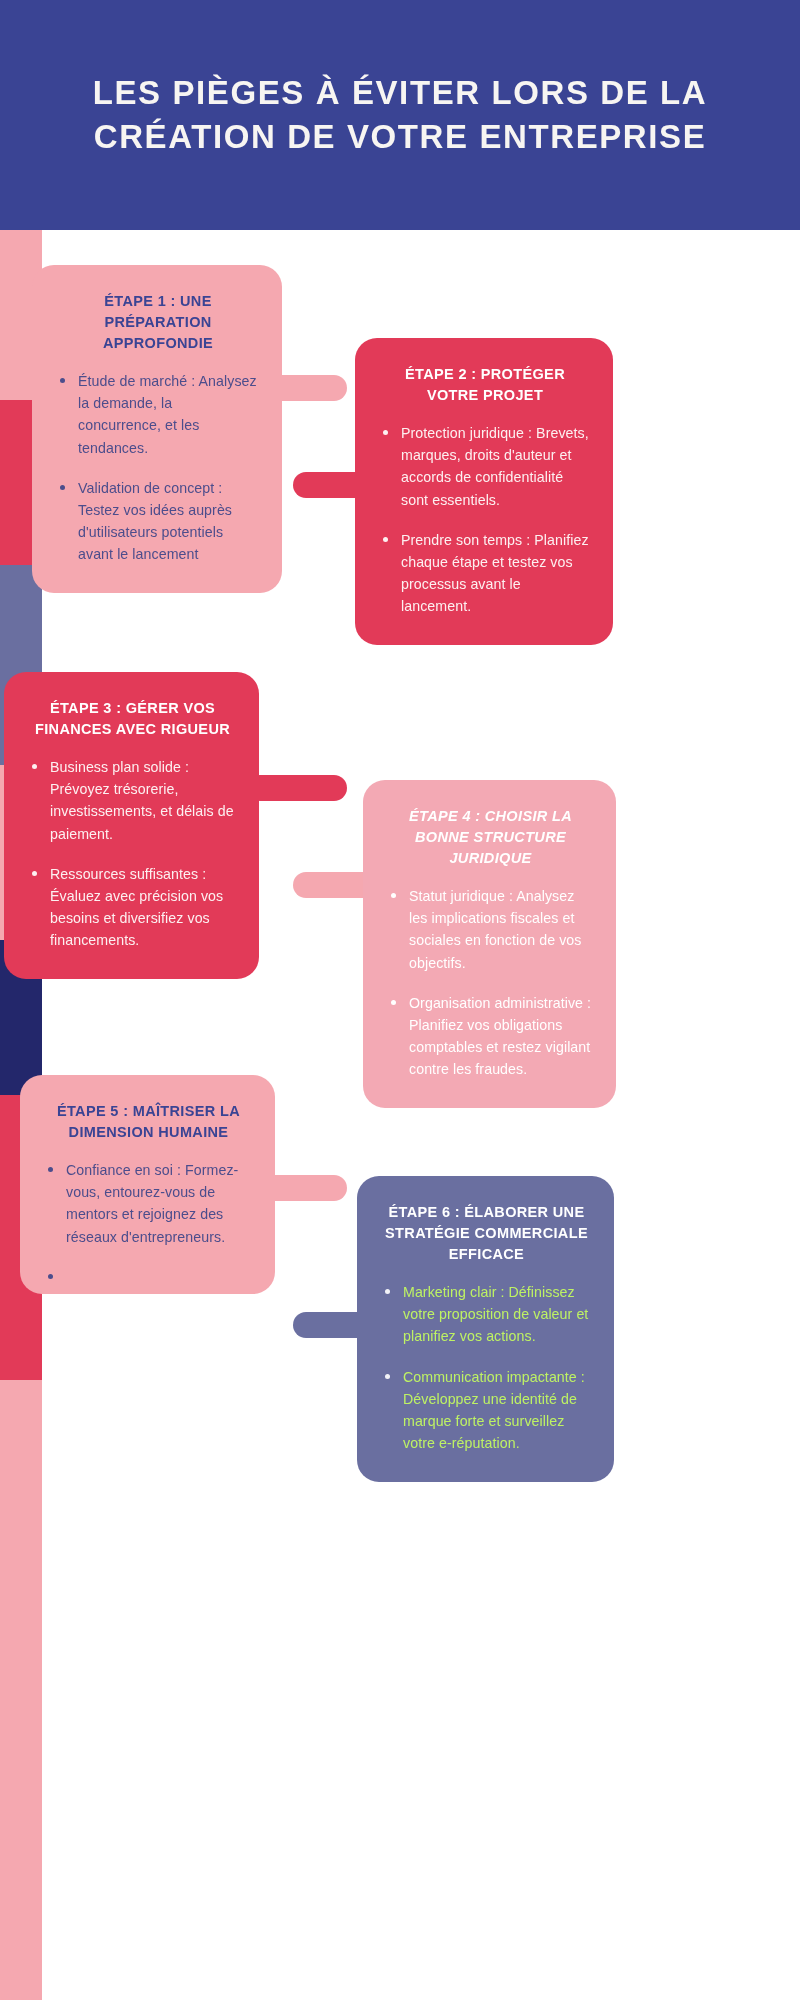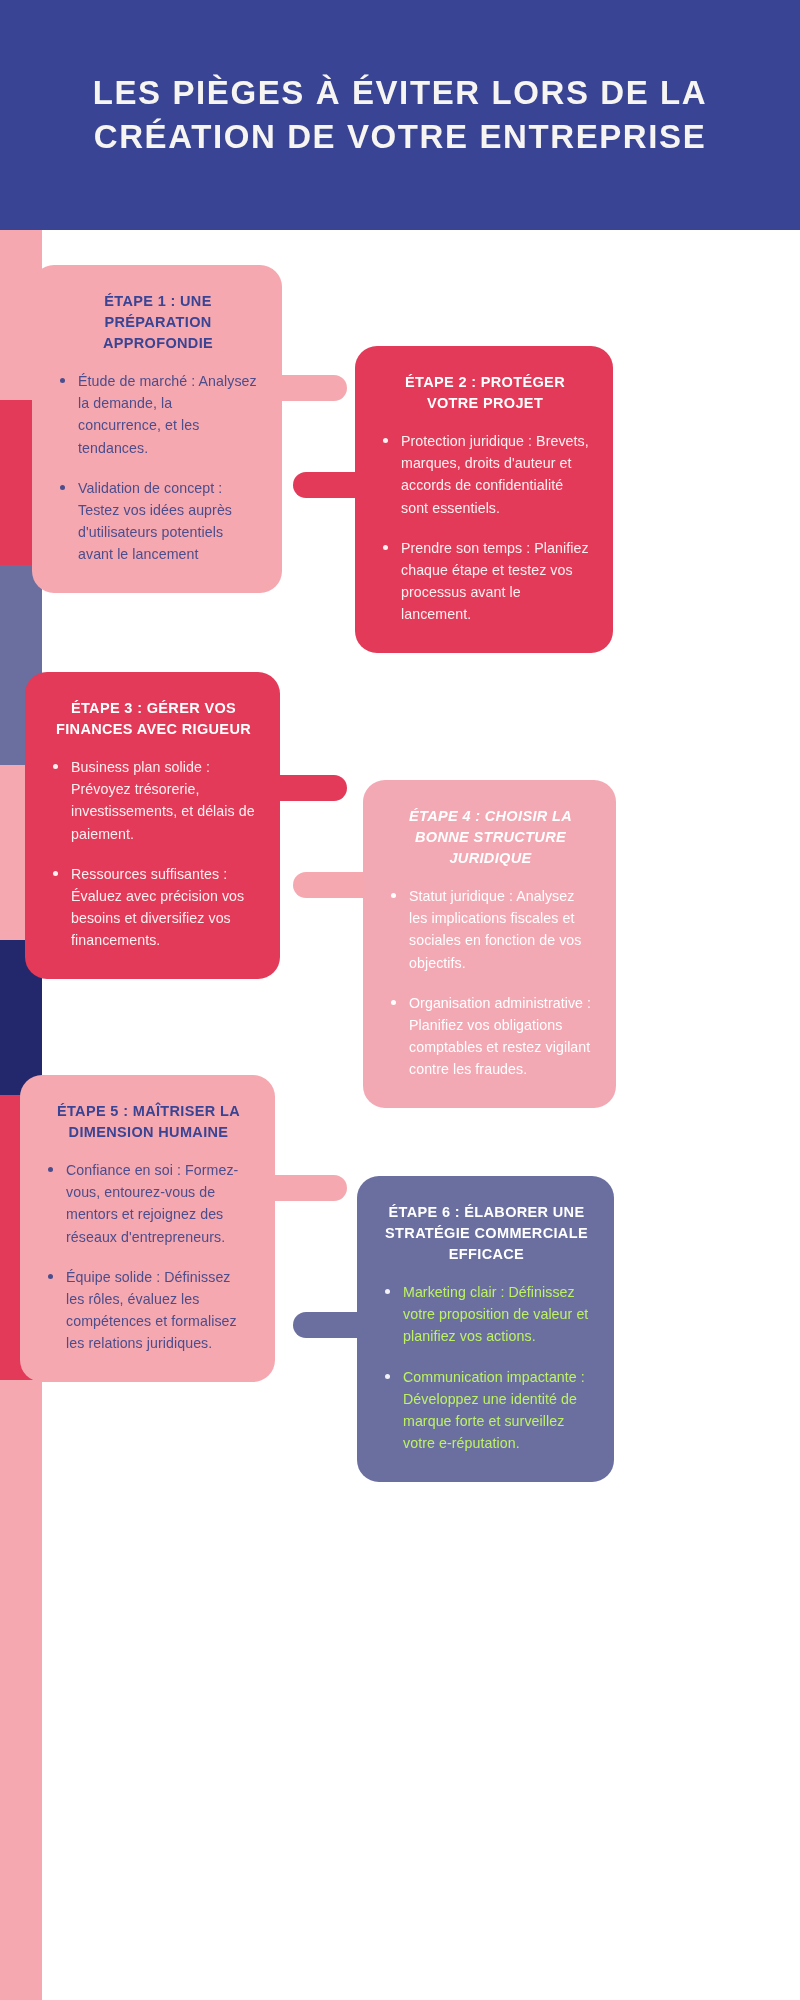--- a/index.html
+++ b/index.html
@@ -108,46 +108,46 @@
     </div>
 
   <div id="cards-root">
       <div class="card c-pink" style="top: 265px; left: 32px; width: 250px;">
         <h3>Étape 1 : Une préparation approfondie</h3>
         <ul>
           <li><span class="dot"></span><span>Étude de marché : Analysez la demande, la concurrence, et les tendances.</span></li>
           <li><span class="dot"></span><span>Validation de concept : Testez vos idées auprès d'utilisateurs potentiels avant le lancement</span></li>
         </ul>
       </div>
-      <div class="card c-crimson" style="top: 338px; left: 355px; width: 258px; margin-top: 8px;">
+      <div class="card c-crimson" style="top: 338px; left: 355px; width: 258px;">
         <h3>Étape 2 : Protéger votre projet</h3>
         <ul>
           <li><span class="dot"></span><span>Protection juridique : Brevets, marques, droits d'auteur et accords de confidentialité sont essentiels.</span></li>
           <li><span class="dot"></span><span>Prendre son temps : Planifiez chaque étape et testez vos processus avant le lancement.</span></li>
         </ul>
       </div>
-      <div class="card c-crimson" style="top: 672px; left: 25px; width: 255px;">
+      <div class="card c-crimson" style="top: 672px; left: 4px; width: 255px;">
         <h3>Étape 3 : Gérer vos finances avec rigueur</h3>
         <ul>
           <li><span class="dot"></span><span>Business plan solide : Prévoyez trésorerie, investissements, et délais de paiement.</span></li>
           <li><span class="dot"></span><span>Ressources suffisantes : Évaluez avec précision vos besoins et diversifiez vos financements.</span></li>
         </ul>
       </div>
       <div class="card c-pinkw" style="top: 780px; left: 363px; width: 253px;">
         <h3>Étape 4 : Choisir la bonne structure juridique</h3>
         <ul>
           <li><span class="dot"></span><span>Statut juridique : Analysez les implications fiscales et sociales en fonction de vos objectifs.</span></li>
           <li><span class="dot"></span><span>Organisation administrative : Planifiez vos obligations comptables et restez vigilant contre les fraudes.</span></li>
         </ul>
       </div>
       <div class="card c-pink" style="top: 1075px; left: 20px; width: 255px;">
         <h3>Étape 5 : Maîtriser la dimension humaine</h3>
         <ul>
           <li><span class="dot"></span><span>Confiance en soi : Formez-vous, entourez-vous de mentors et rejoignez des réseaux d'entrepreneurs.</span></li>
-          <li><span class="dot"></span><span>Équipe solide : Définissez les rôles, évaluez les compétences et formalisez les relations juridiques.</span></li>
+          <li><span class="dot"></span></li>
         </ul>
       </div>
       <div class="card c-slate" style="top: 1176px; left: 357px; width: 257px;">
         <h3>Étape 6 : Élaborer une stratégie commerciale efficace</h3>
         <ul>
           <li><span class="dot"></span><span>Marketing clair : Définissez votre proposition de valeur et planifiez vos actions.</span></li>
           <li><span class="dot"></span><span>Communication impactante : Développez une identité de marque forte et surveillez votre e-réputation.</span></li>
         </ul>
       </div>
     </div>

